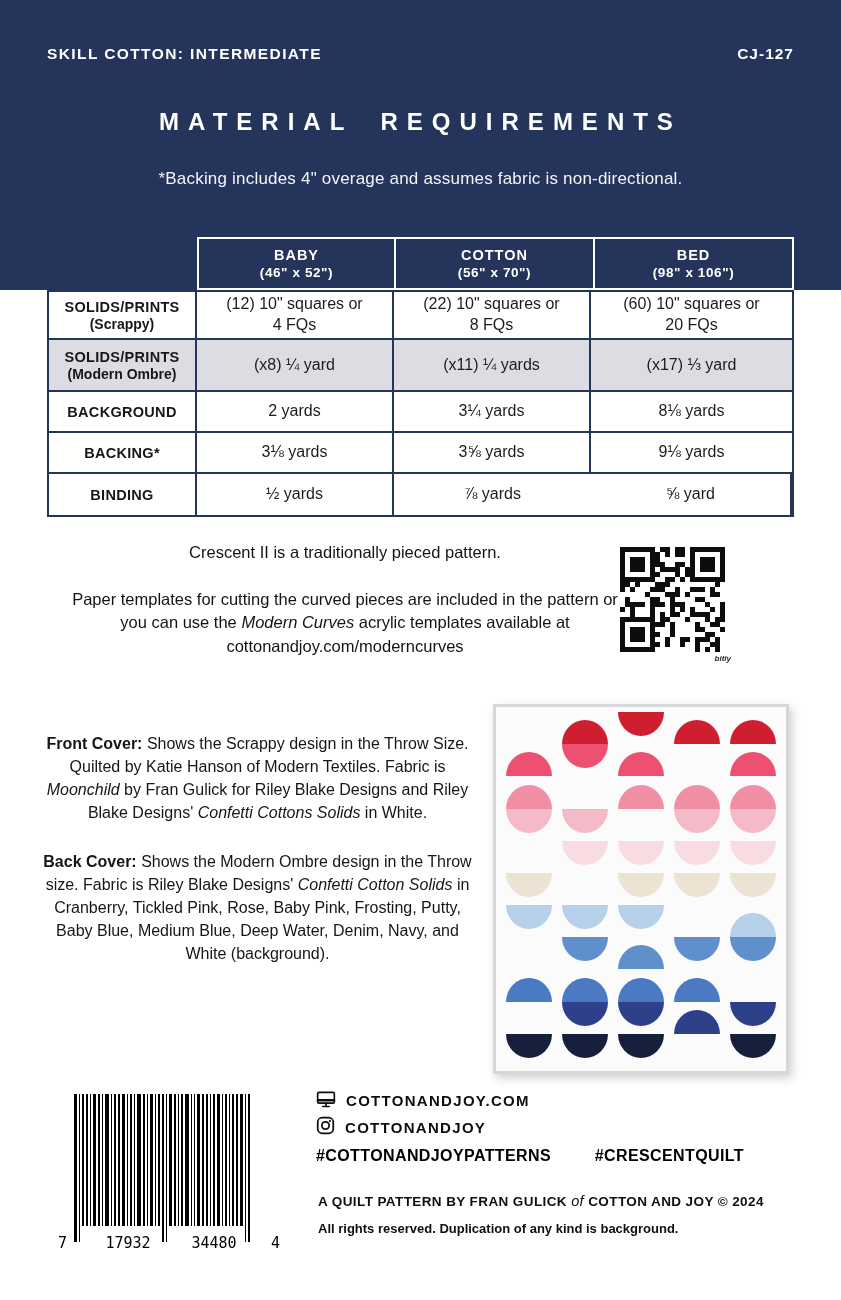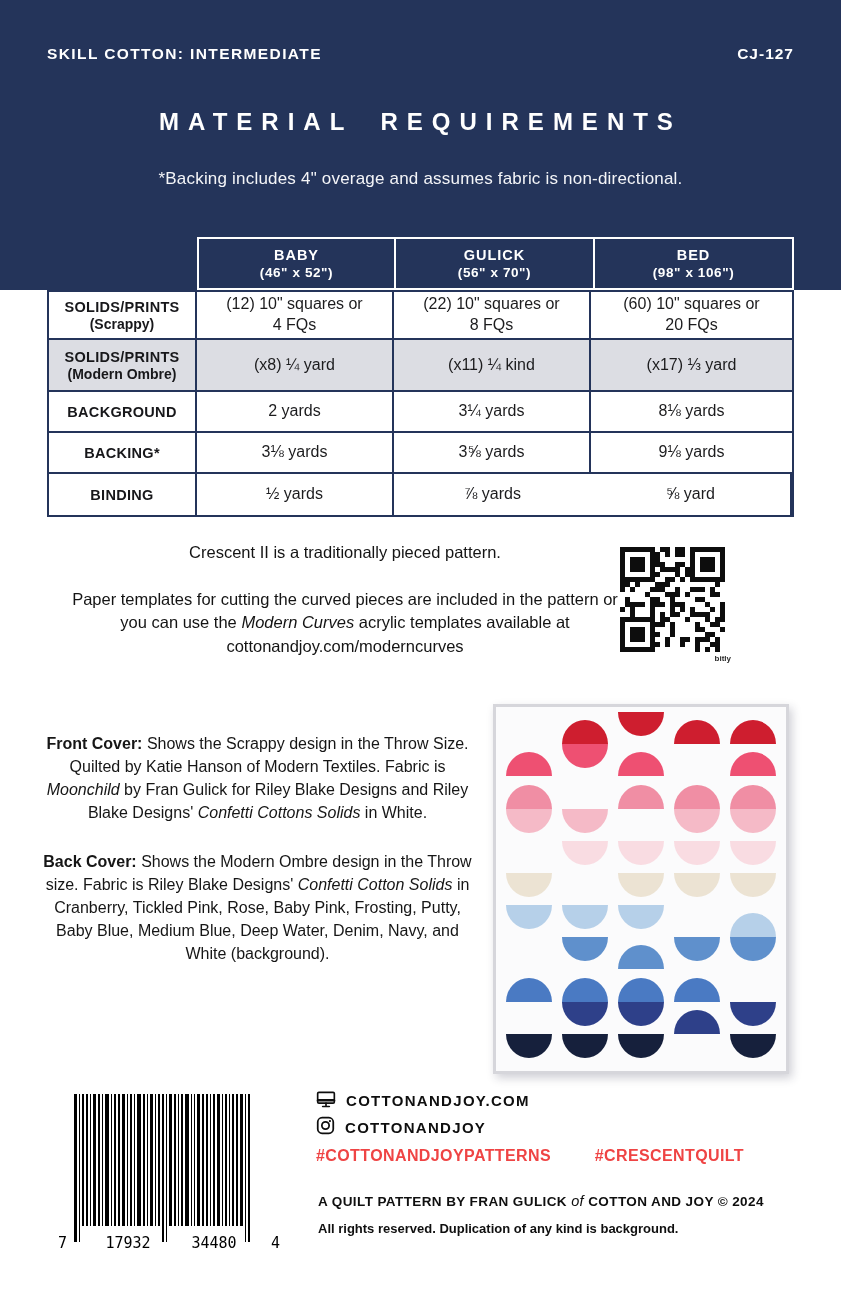--- a/index.html
+++ b/index.html
@@ -35,21 +35,21 @@
   .lab2{font-weight:bold;font-size:14px;color:#17171a;margin-top:1px;}
   .cell.val{font-size:16px;color:#1c1c1e;white-space:pre-line;line-height:1.3;}
 
   
   .note1{position:absolute;left:45px;top:543px;width:600px;text-align:center;font-size:16.5px;color:#141414;}
   .note2{position:absolute;left:65px;top:588px;width:560px;text-align:center;font-size:16.5px;
          line-height:1.42;color:#141414;}
   .qr{position:absolute;left:620px;top:547px;width:105px;height:105px;}
   .qr-grid{display:grid;grid-template-columns:repeat(21,5px);grid-auto-rows:5px;}
   .qm{background:#0d0d0d;}
-  .bitly{position:absolute;right:-6px;bottom:-11px;font-size:8px;font-weight:bold;color:#2a2a2a;}
+  .bitly{position:absolute;right:-6px;bottom:-11px;font-size:8px;font-style:italic;font-weight:bold;color:#2a2a2a;}
 
   
   .cover-h{position:absolute;left:40px;top:701px;width:430px;text-align:center;
            font-size:18px;font-weight:bold;letter-spacing:0.6px;color:#101012;}
   .cover-p{position:absolute;left:35px;width:445px;text-align:center;font-size:16px;line-height:1.44;color:#161616;}
   .front{top:732px;} .back{top:850px;}
   .cover-p b{font-weight:bold;} .cover-p i, .note2 i{font-style:italic;}
 
   
   .quilt{position:absolute;left:493px;top:704px;width:296px;height:370px;box-sizing:border-box;
@@ -66,21 +66,21 @@
   .bar.guard{height:148px;}
   .bd{position:absolute;bottom:4px;font-family:"DejaVu Sans Mono",monospace;font-size:15px;color:#000;}
   .bd-l{left:-2px;} .bd-g1{left:30px;width:76px;text-align:center;} .bd-g2{left:116px;width:76px;text-align:center;} .bd-r{right:-8px;}
 
   
   .social{position:absolute;left:316px;top:1089px;width:428px;}
   .srow{display:flex;align-items:center;gap:10px;height:22px;margin-bottom:5px;
         font-weight:bold;font-size:15px;letter-spacing:1.3px;color:#0e0e0e;}
   .srow svg{flex:0 0 auto;}
   .hashtags{display:flex;justify-content:space-between;margin-top:9px;
-            font-weight:bold;font-size:16px;letter-spacing:0.4px;color:#ef4444;}
+            font-weight:bold;font-size:16px;letter-spacing:0.4px;color:#000000;}
   .credit{position:absolute;left:318px;top:1193px;font-size:13.5px;font-weight:bold;letter-spacing:0.4px;color:#0f0f0f;}
   .credit i{font-style:italic;font-weight:normal;font-size:14.5px;}
   .rights{position:absolute;left:318px;top:1221px;font-size:13px;font-weight:bold;color:#0f0f0f;}
 </style>
 </head>
 <body>
 
 <div class="page">
 
   <div class="banner"></div>
@@ -90,21 +90,21 @@
   <div class="subtitle">*Backing includes 4" overage and assumes fabric is non-directional.</div>
 
   <div class="mat-table">
     <div class="thead" id="thead">
       <div class="th-spacer"></div>
     <div class="th">
           <div class="th-name">BABY</div>
           <div class="th-size">(46" x 52")</div>
         </div>
         <div class="th">
-          <div class="th-name">GULICK</div>
+          <div class="th-name">COTTON</div>
           <div class="th-size">(56" x 70")</div>
         </div>
         <div class="th">
           <div class="th-name">BED</div>
           <div class="th-size">(98" x 106")</div>
         </div>
       </div>
     <div class="tbody" id="tbody">
         <div class="cell label">
           <div class="lab1">SOLIDS/PRINTS</div>
@@ -114,21 +114,21 @@
 4 FQs</div>
         <div class="cell val">(22) 10" squares or
 8 FQs</div>
         <div class="cell val lastcol">(60) 10" squares or
 20 FQs</div>
         <div class="cell label shaded">
           <div class="lab1">SOLIDS/PRINTS</div>
           <div class="lab2">(Modern Ombre)</div>
         </div>
         <div class="cell val shaded">(x8) ¼ yard</div>
-        <div class="cell val shaded">(x11) ¼ kind</div>
+        <div class="cell val shaded">(x11) ¼ yards</div>
         <div class="cell val shaded lastcol">(x17) ⅓ yard</div>
         <div class="cell label">
           <div class="lab1">BACKGROUND</div>
         </div>
         <div class="cell val">2 yards</div>
         <div class="cell val">3¼ yards</div>
         <div class="cell val lastcol">8⅛ yards</div>
         <div class="cell label">
           <div class="lab1">BACKING*</div>
         </div>

